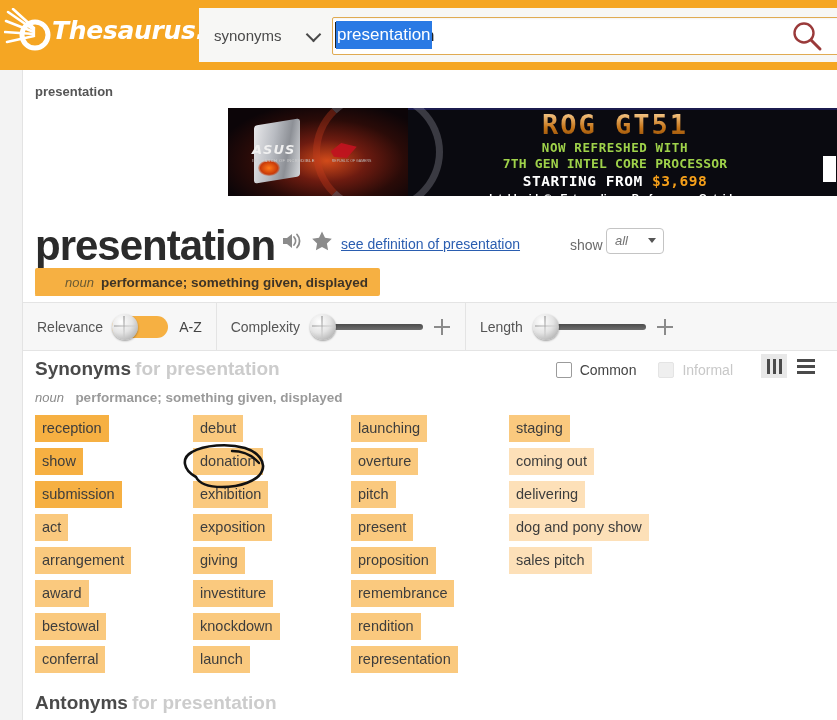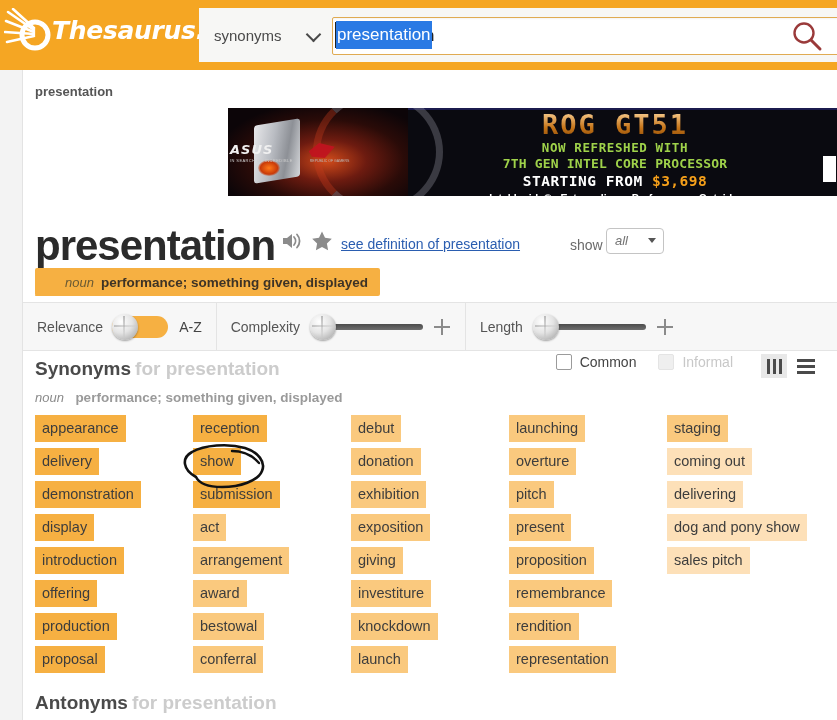--- a/index.html
+++ b/index.html
@@ -124,21 +124,21 @@
     background: radial-gradient(ellipse, #ff7a1a 0%, #c93a08 55%, rgba(0,0,0,0) 75%);
     border-radius:50%;
   }
   .ad-arc {
     position:absolute; left:85px; top:-18px; width:130px; height:124px;
     border: 7px solid rgba(150,150,160,0.35);
     border-radius: 50%;
     border-left-color: rgba(200,60,30,0.35);
   }
   .ad-logos {
-    position: absolute; left: 2px; top: 32px; width: 160px;
+    position: absolute; left: 24px; top: 32px; width: 160px;
     display: flex; align-items: center; gap: 16px;
   }
   .asus-mark { font-size: 13px; font-weight: bold; font-style: italic; color:#f0f0f0; letter-spacing:1px;
                font-family:"DejaVu Sans",sans-serif; }
   .asus-sub { font-size: 4px; color: #cfcfcf; letter-spacing: .4px; display:block; }
   .rog-mark { width: 26px; height: 17px; position: relative; }
   .rog-eye {
     position:absolute; left:0; top:0; width:26px; height:15px;
     background: #c1121f; clip-path: polygon(0% 55%, 40% 0%, 100% 25%, 62% 100%, 12% 92%);
     opacity:.92;
@@ -260,21 +260,21 @@
   .plus:after  { left: 1px; top: 8px; width: 16px; height: 2px; }
 
   
   .syn-head { position: absolute; left: 12px; top: 288px; }
   .syn-title { font-size: 19px; font-weight: bold; color: #4a4a4a; }
   .syn-for { font-size: 19px; font-weight: bold; color: #cccccc; margin-left: 4px; }
   .syn-sub { position: absolute; left: 12px; top: 318px; }
   .syn-sub .pos-tag { font-size: 13px; font-style: italic; color: #8a8a8a; }
   .syn-sub .pos-def { font-size: 13.5px; font-weight: bold; color: #9a9a9a; }
 
-  .toolbar-right { position: absolute; right: 18px; top: 284px; display: flex; align-items: flex-start; gap: 0; }
+  .toolbar-right { position: absolute; right: 18px; top: 284px; display: flex; align-items: flex-end; gap: 0; }
   .cb {
     width: 16px; height: 16px; border: 1px solid #9b9b9b; border-radius: 2px; background: #fff;
     cursor: pointer;
   }
   .cb.disabled { border-color: #e4e4e4; background: #efefef; }
   .cb-label { font-size: 14px; color: #444; margin: 0 22px 0 8px; }
   .cb-label.disabled { color: #c8c8c8; }
   .viewbtn {
     width: 26px; height: 24px; display: flex; align-items: center; justify-content: center;
     cursor: pointer; margin-left: 6px;
@@ -464,30 +464,20 @@
         <span class="bars-h">
             <i></i>
             <i></i>
             <i></i>
           </span>
       </span>
     </div>
 
     <div class="syn-cols">
         <div class="syn-col">
-          <span class="chip" style="background: rgb(246, 176, 66);">appearance</span>
-          <span class="chip" style="background: rgb(246, 176, 66);">delivery</span>
-          <span class="chip" style="background: rgb(246, 176, 66);">demonstration</span>
-          <span class="chip" style="background: rgb(246, 176, 66);">display</span>
-          <span class="chip" style="background: rgb(246, 176, 66);">introduction</span>
-          <span class="chip" style="background: rgb(246, 176, 66);">offering</span>
-          <span class="chip" style="background: rgb(246, 176, 66);">production</span>
-          <span class="chip" style="background: rgb(246, 176, 66);">proposal</span>
-        </div>
-        <div class="syn-col">
           <span class="chip" style="background: rgb(246, 176, 66);">reception</span>
           <span class="chip" style="background: rgb(246, 176, 66);">show</span>
           <span class="chip" style="background: rgb(246, 176, 66);">submission</span>
           <span class="chip" style="background: rgb(250, 201, 126);">act</span>
           <span class="chip" style="background: rgb(250, 201, 126);">arrangement</span>
           <span class="chip" style="background: rgb(250, 201, 126);">award</span>
           <span class="chip" style="background: rgb(250, 201, 126);">bestowal</span>
           <span class="chip" style="background: rgb(250, 201, 126);">conferral</span>
         </div>
         <div class="syn-col">

